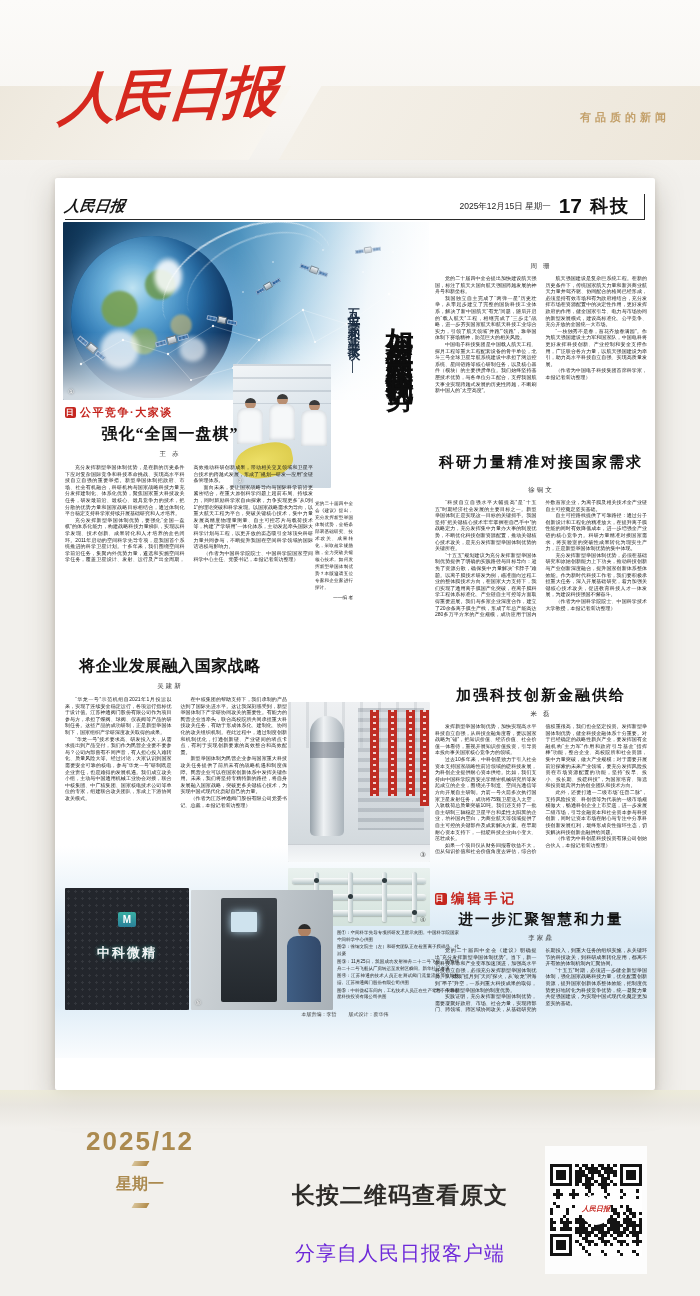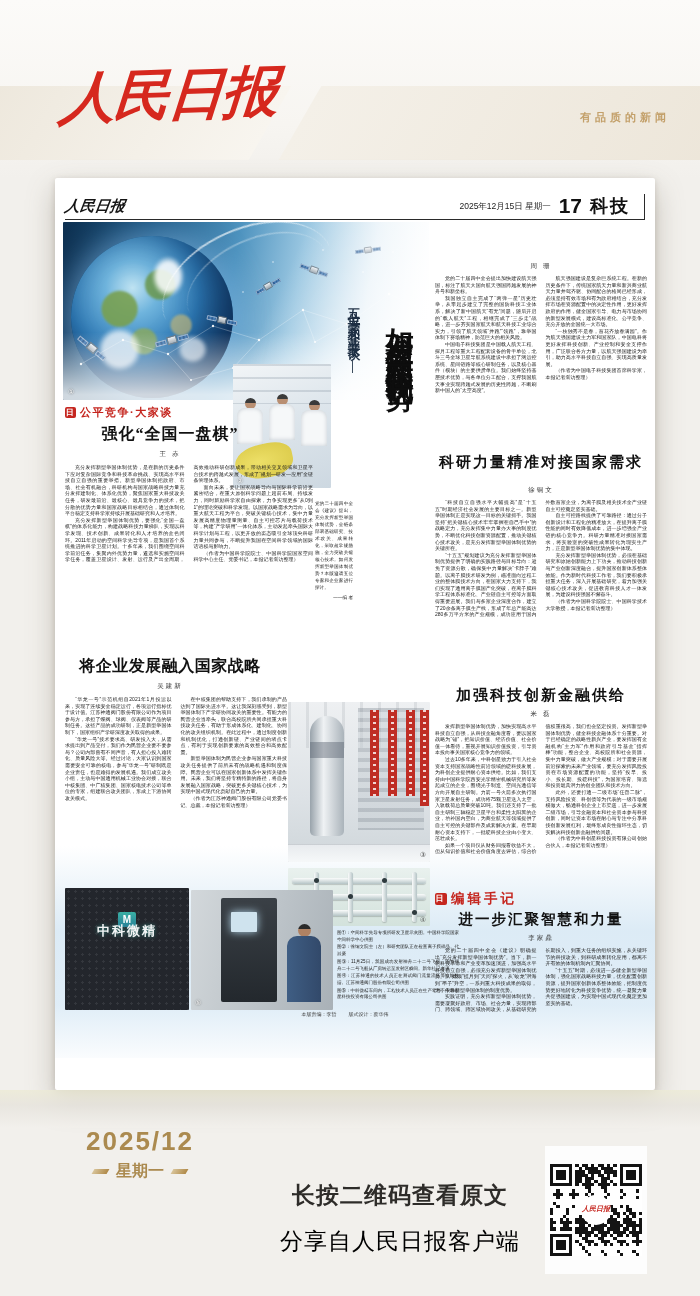--- a/index.html
+++ b/index.html
@@ -146,21 +146,21 @@
     background:linear-gradient(#e9f1ee,#d3e2dc); }
   .pipe-h, .pipe-v { position:absolute; border-radius:3px; box-shadow:0 1px 1px rgba(0,0,0,.18); }
   .pipe-h { left:4px; right:4px; height:6px; background:linear-gradient(180deg,#fbfcfc,#b4c3c5); }
   .pipe-v { top:4px; bottom:4px; width:5px; background:linear-gradient(90deg,#fbfcfc,#b4c3c5); }
   .valve { position:absolute; width:5px; height:5px; border-radius:50%; background:#2e3a3e; }
   .factoryp { left:10px; top:710px; width:124px; height:122px; background:#23262c;
     background-image:radial-gradient(circle, rgba(255,255,255,.08) 1px, transparent 1.3px); background-size:7px 7px; }
   .f-logo { position:absolute; left:50%; top:24px; transform:translateX(-50%); width:18px; height:15px;
     background:linear-gradient(#39b0a4,#2a7f98); color:#fff; font-size:10px; font-weight:800;
     text-align:center; line-height:15px; border-radius:2px; }
-  .f-brand { position:absolute; left:0; right:0; top:34px; text-align:center; color:#f2f4f5;
+  .f-brand { position:absolute; left:0; right:0; top:56px; text-align:center; color:#f2f4f5;
     font-size:13px; font-weight:800; letter-spacing:2px; text-shadow:0 0 4px rgba(57,176,164,.6); }
   .workerp { left:136px; top:712px; width:142px; height:120px;
     background:linear-gradient(105deg,#d3d8db 0%,#bcc3c8 55%,#a9b1b7 100%); }
   .machine { position:absolute; left:30px; top:8px; width:56px; height:104px; border-radius:2px;
     background:linear-gradient(#3a4046,#23282d); }
   .screen { position:absolute; left:10px; top:14px; width:26px; height:20px; background:#cfe3ee;
     box-shadow:0 0 8px rgba(190,225,245,.9); border-radius:1px; }
   .wk-head { position:absolute; right:22px; top:34px; width:13px; height:13px; border-radius:50%;
     background:linear-gradient(#2b2b2b 40%, #b08263 40%); }
   .wk-body { position:absolute; right:12px; top:46px; width:34px; height:66px; border-radius:10px 10px 0 0;
@@ -175,26 +175,26 @@
 
   
   .reflect { position:absolute; left:0; top:1090px; width:700px; height:38px;
     background:linear-gradient(180deg,#dedad3, #ecead5 0%, #e6e3dc 40%, #f2f0ec 100%); opacity:.8; }
 
   
   .f-date { position:absolute; left:40px; top:1126px; width:200px; text-align:center; color:#ab8a4f; }
   .f-month { font-size:26px; letter-spacing:2px; font-weight:600; }
   .f-day { font-family:"Liberation Serif",serif; font-size:64px; font-weight:700; line-height:1.05; margin-top:2px; }
   .f-week { display:flex; align-items:center; justify-content:center; gap:8px; margin-top:4px;
-    font-size:16px; font-weight:700; }
+    font-size:16px; font-weight:700;flex-direction:column; }
   .deco { display:inline-block; width:15px; height:5px; transform:skewX(-30deg);
     background:linear-gradient(90deg,#d8c49a,#b08948); }
   .f-cta { position:absolute; left:250px; top:1180px; width:300px; text-align:center; }
   .f-cta .cta { font-size:23px; font-weight:700; color:#2e2c29; letter-spacing:1px; }
-  .f-cta .src { font-size:23px; color:#000000; margin-top:15px; letter-spacing:1px; }
+  .f-cta .src { font-size:20px; color:#6d28d9; margin-top:29px; letter-spacing:1px; }
   .f-qr { position:absolute; left:545px; top:1146px; width:102px; height:128px; background:#fdfdfd;
     display:flex; align-items:center; justify-content:center; }
   .f-qr svg { width:92px; height:92px; shape-rendering:crispEdges; }
   .qr-center { position:absolute; left:50%; top:50%; transform:translate(-50%,-50%); width:30px; height:30px;
     background:#fff; border-radius:50%; display:flex; align-items:center; justify-content:center;
     font-family:"Liberation Serif",serif; font-size:7px; font-weight:900; font-style:italic; color:#c5261f;
     text-align:center; line-height:1.1; }
 </style>
 </head>
 <body>

